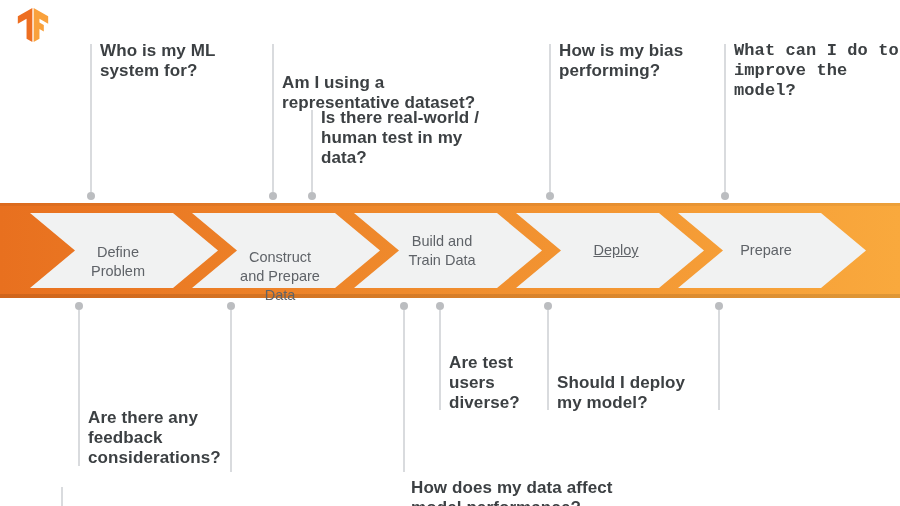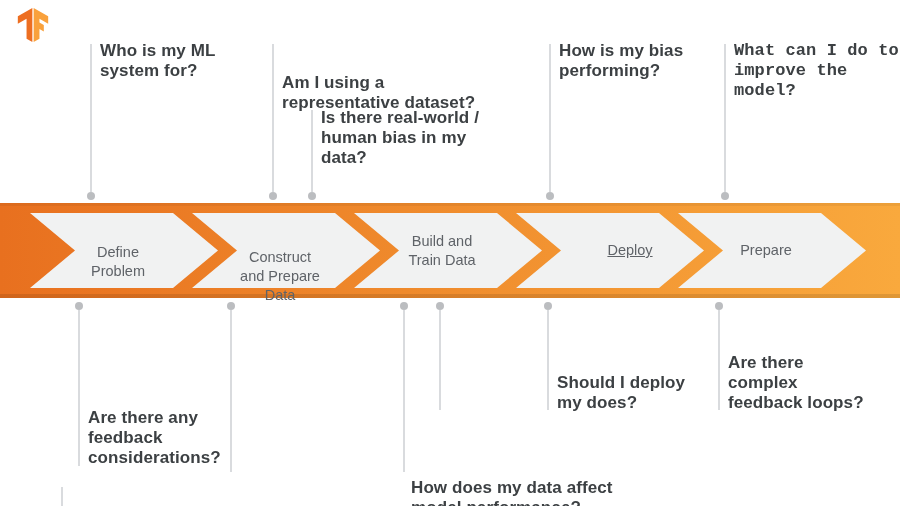--- a/index.html
+++ b/index.html
@@ -48,37 +48,37 @@
     </svg>
   </div>
 
   <div class="stage-label" style="left:43px;margin-top:11px;">Define
 Problem</div>
   <div class="stage-label" style="left:205px;margin-top:26px;">Construct
 and Prepare
 Data</div>
   <div class="stage-label" style="left:367px;">Build and
 Train Data</div>
-  <div class="stage-label" style="left:555px;text-decoration:underline;">Deploy</div>
+  <div class="stage-label" style="left:541px;text-decoration:underline;">Deploy</div>
   <div class="stage-label" style="left:691px;">Prepare</div>
 
   <div class="vline" style="left:90px;top:44px;height:148px;"></div>
   <div class="dot" style="left:87px;top:192px;"></div>
   <div class="q" style="left:100px;top:41px;">Who is my ML
 system for?</div>
 
   <div class="vline" style="left:272px;top:44px;height:148px;"></div>
   <div class="dot" style="left:269px;top:192px;"></div>
   <div class="q" style="left:282px;top:41px;margin-top:32px;">Am I using a
 representative dataset?</div>
 
   <div class="vline" style="left:311px;top:110px;height:82px;"></div>
   <div class="dot" style="left:308px;top:192px;"></div>
   <div class="q" style="left:321px;top:108px;">Is there real-world /
-human bias in my
+human test in my
 data?</div>
 
   <div class="vline" style="left:549px;top:44px;height:148px;"></div>
   <div class="dot" style="left:546px;top:192px;"></div>
   <div class="q" style="left:559px;top:41px;">How is my bias
 performing?</div>
 
   <div class="vline" style="left:724px;top:44px;height:148px;"></div>
   <div class="dot" style="left:721px;top:192px;"></div>
   <div class="q" style="left:734px;top:41px;font-family:Liberation Mono, monospace;">What can I do to
@@ -93,27 +93,27 @@
   <div class="dot" style="left:227px;top:302px;"></div>
   <div class="vline" style="left:230px;top:310px;height:162px;"></div>
 
   <div class="dot" style="left:400px;top:302px;"></div>
   <div class="vline" style="left:403px;top:310px;height:162px;"></div>
   <div class="q" style="left:411px;top:434px;margin-top:44px;">How does my data affect
 model performance?</div>
 
   <div class="dot" style="left:436px;top:302px;"></div>
   <div class="vline" style="left:439px;top:310px;height:100px;"></div>
+  <div class="q" style="left:449px;top:353px;">Are test
+users
+diverse?</div>
 
   <div class="dot" style="left:544px;top:302px;"></div>
   <div class="vline" style="left:547px;top:310px;height:100px;"></div>
   <div class="q" style="left:557px;top:373px;">Should I deploy
-my does?</div>
+my model?</div>
 
   <div class="dot" style="left:715px;top:302px;"></div>
   <div class="vline" style="left:718px;top:310px;height:100px;"></div>
-  <div class="q" style="left:728px;top:353px;">Are there
-complex
-feedback loops?</div>
 
   <div class="vline" style="left:61px;top:487px;height:19px;"></div>
 
 </div>
 
 </body></html>

